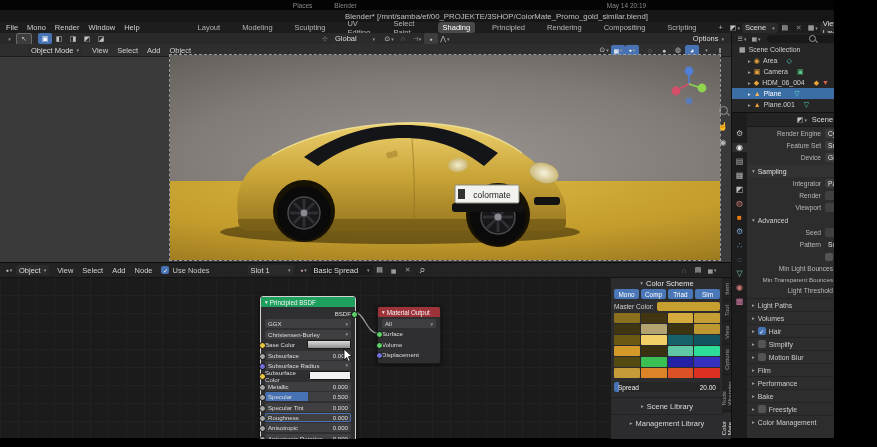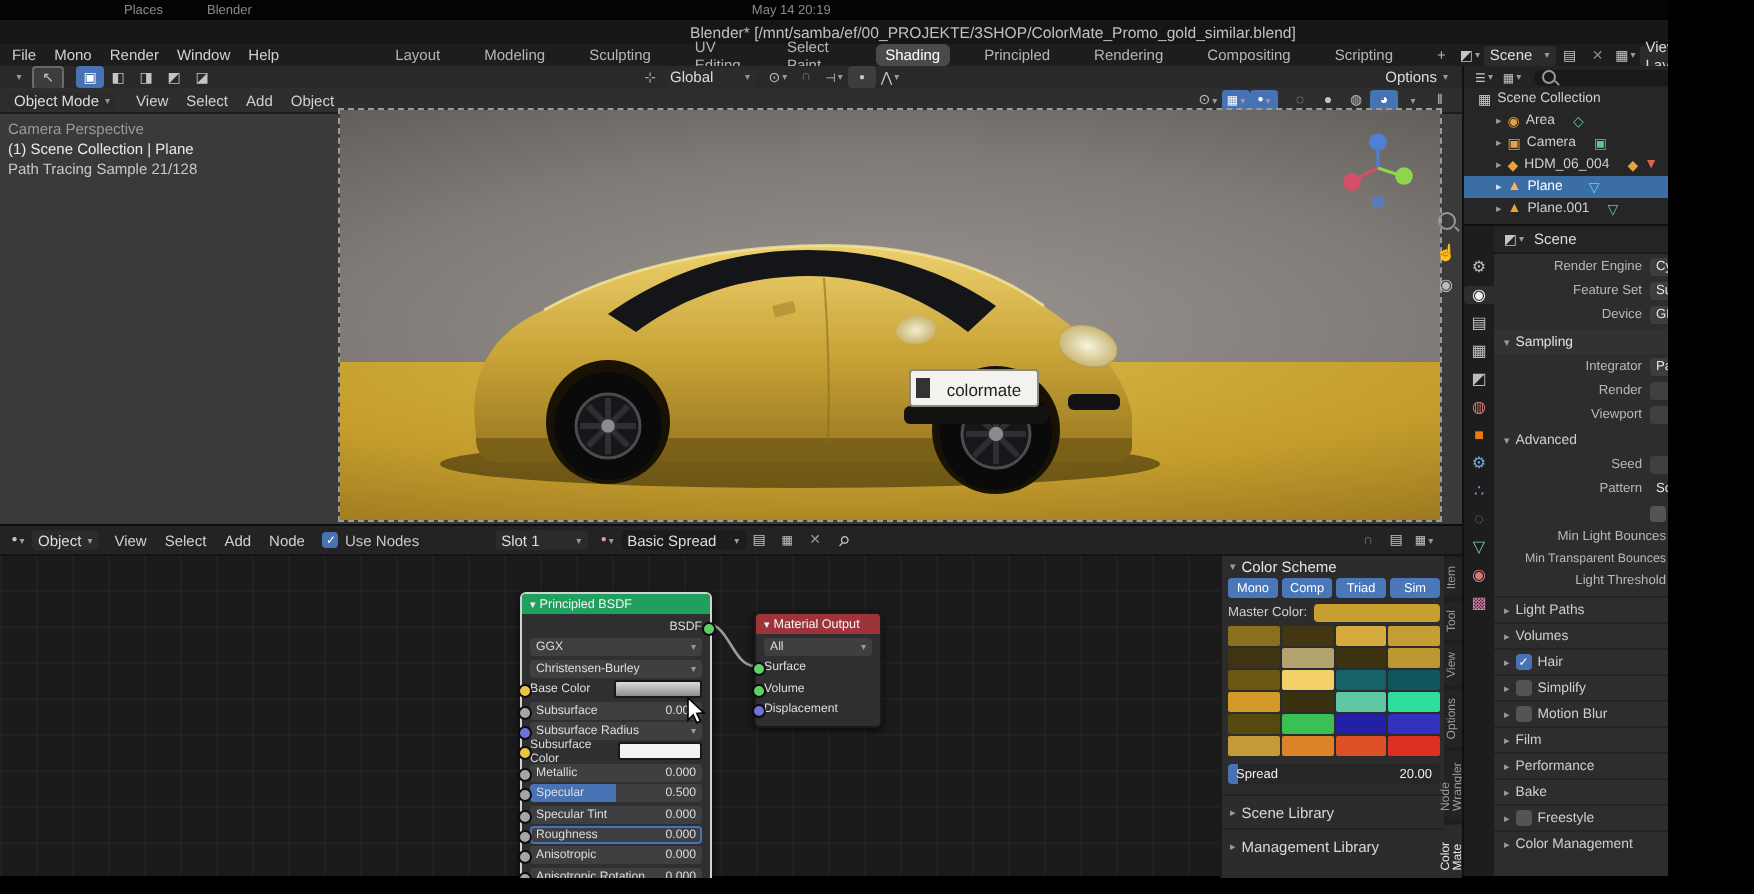--- a/index.html
+++ b/index.html
@@ -1,19 +1,19 @@
 <!DOCTYPE html>
 <html><head>
 <meta charset="utf-8">
 <style>
   html,body{margin:0;padding:0;background:#000;}
   #app{position:relative;width:834px;height:447px;background:#1d1d1d;overflow:hidden;
        font-family:"Liberation Sans",sans-serif;font-size:7.5px;color:#c8c8c8;}
   .abs{position:absolute;}
-  .row{display:flex;align-items:center;}
+  .row{display:flex;align-items:center;justify-content:center;}
   .nw{white-space:nowrap;}
   
   .ibtn{display:inline-flex;align-items:center;justify-content:center;height:11px;min-width:12px;
         border-radius:2px;color:#c4c4c4;font-size:7px;padding:0 1px;}
   .ibtn.blue{background:#4772b3;color:#fff;}
   .chev{font-size:5px;color:#9a9a9a;margin-left:1px;}
   .cb{width:8px;height:8px;border-radius:2px;background:#545454;display:inline-flex;
       align-items:center;justify-content:center;font-size:6px;color:#fff;flex:none;}
   .cb.on{background:#4772b3;}
   .mag{width:5px;height:5px;border:1px solid #999;border-radius:50%;position:relative;display:inline-block;}
@@ -188,21 +188,21 @@
       <span class="mag"></span>
     </span>
     <span class="ibtn" style="margin-right:3px;">
         <span class="funnel"></span>
         <span class="chev">▾</span>
       </span>
   </div>
 
   <div class="abs" style="left:0;top:44px;width:731px;height:218px;background:#3a3a3a;overflow:hidden;">
 
-    <div class="row" style="height:12px;background:#2e2e2e;border-bottom:1px solid #1c1c1c;">
+    <div class="row" style="height:12px;background:#2e2e2e;border-bottom:1px solid #1c1c1c;padding-left:24px;">
       <span class="dd" style="margin-left:4px;height:9px;">
           <span>Object Mode</span>
         </span>
       <span class="menu-item" style="margin-left:10px;">View</span>
       <span class="menu-item">Select</span>
       <span class="menu-item">Add</span>
       <span class="menu-item">Object</span>
       <span class="ibtn" style="margin-left:auto;">
           <span>⊙</span>
           <span class="chev">▾</span>
@@ -291,25 +291,20 @@
         <line x1="19" y1="19" x2="19" y2="7" stroke="#4f7fd6" stroke-width="1.6"></line>
         <line x1="19" y1="19" x2="7" y2="25" stroke="#d64f6a" stroke-width="1.6"></line>
         <line x1="19" y1="19" x2="31" y2="23" stroke="#8fd64f" stroke-width="1.6"></line>
         <circle cx="19" cy="6" r="4.4" fill="#4f7fd6"></circle>
         <circle cx="6" cy="26" r="4.4" fill="#d64f6a"></circle>
         <circle cx="32" cy="23" r="4.4" fill="#8fd64f"></circle>
         <circle cx="19" cy="36" r="3.4" fill="#4f7fd6" opacity="0.7"></circle>
       </svg>
     </div>
 
-    <div class="abs" style="left:4px;top:16px;line-height:10px;">
-      <div class="nw" style="color:#9a9a9a;">Camera Perspective</div>
-      <div class="nw" style="color:#e8e8e8;">(1) Scene Collection | Plane</div>
-      <div class="nw" style="color:#c8c8c8;">Path Tracing Sample 21/128</div>
-    </div>
 
     <div class="abs" style="right:3px;top:62px;display:flex;flex-direction:column;gap:7px;align-items:center;">
       <span class="mag" style="width:7px;height:7px;"></span>
       <span style="color:#bbb;font-size:8px;">☝</span>
       <span style="color:#bbb;font-size:8px;">◉</span>
     </div>
   </div>
 
   <div class="abs" style="left:731px;top:44px;width:146px;height:68px;background:#262626;border-left:1px solid #101010;">
     <div class="orow">

